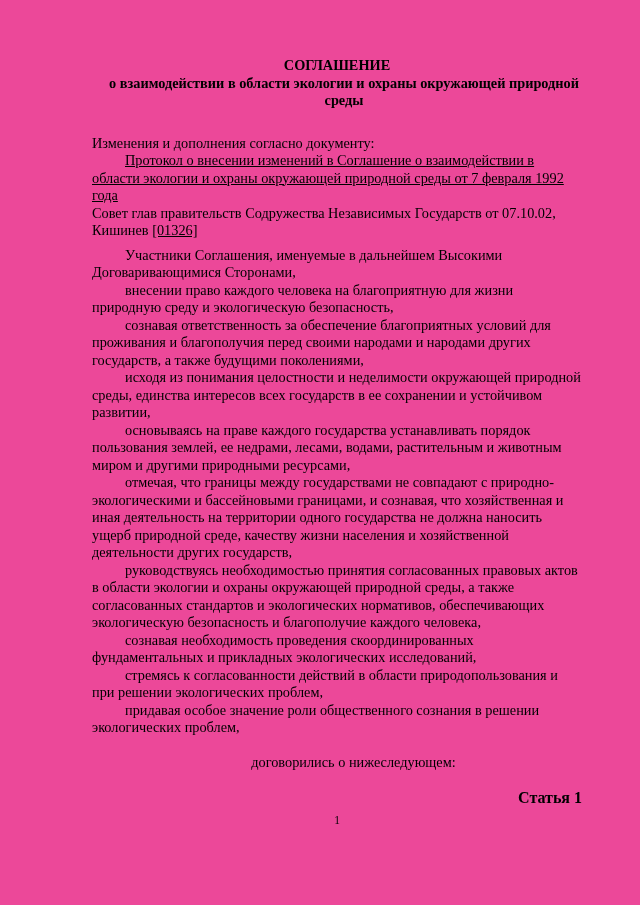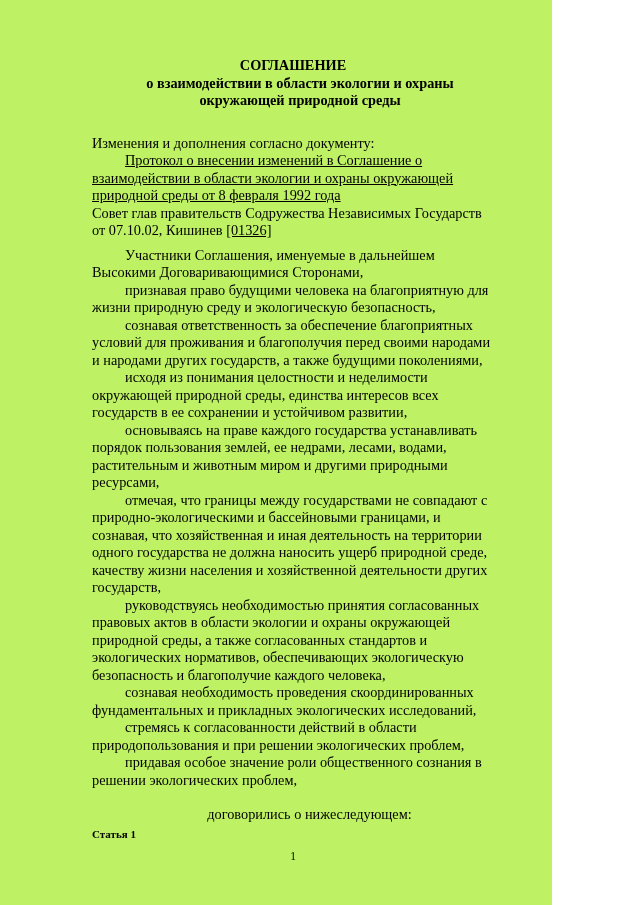--- a/index.html
+++ b/index.html
@@ -2,24 +2,24 @@
 <html lang="ru"><head>
 <meta charset="utf-8">
 <style>
   html, body {
     margin: 0;
     padding: 0;
     background: #ffffff;
   }
   .page {
     position: relative;
-    width: 552px;
+    width: 640px;
     height: 905px;
     box-sizing: border-box;
-    background: #bef264;
+    background: #ec4899;
     color: #000000;
     font-family: "Liberation Serif", "DejaVu Serif", serif;
     font-size: 14.3px;
     line-height: 17.5px;
     padding: 57px 58px 0 92px;
     overflow: hidden;
   }
   .doc-title {
     font-size: 14.3px;
     font-weight: bold;
@@ -45,51 +45,51 @@
   .doc-link {
     color: #000000;
     text-decoration: underline;
     cursor: pointer;
   }
   .resolution {
     margin-top: 17px;
     text-align: center;
   }
   .article-heading {
-    font-size: 11px;
+    font-size: 16px;
     font-weight: bold;
-    text-align: left;
-    margin: 2px 0 0 0;
+    text-align: right;
+    margin: 18px 0 0 0;
   }
   .page-number {
     text-align: center;
     font-size: 11.5px;
     line-height: 14px;
     margin-top: 6px;
   }
 </style>
 </head>
 <body>
 
 <div class="page">
 
   <header>
     <h1 class="doc-title">СОГЛАШЕНИЕ</h1>
     <div class="doc-subtitle">о взаимодействии в области экологии и охраны окружающей природной среды</div>
   </header>
 
   <section class="amendments">
     <p class="no-indent">Изменения и дополнения согласно документу:</p>
-    <p><span class="doc-link">Протокол о внесении изменений в Соглашение о взаимодействии в области экологии и охраны окружающей природной среды от 8 февраля 1992 года</span></p>
+    <p><span class="doc-link">Протокол о внесении изменений в Соглашение о взаимодействии в области экологии и охраны окружающей природной среды от 7 февраля 1992 года</span></p>
     <p class="no-indent"><span>Совет глав правительств Содружества Независимых Государств от 07.10.02, Кишинев </span><span class="doc-link">[01326]</span></p>
   </section>
 
   <section>
     <p>Участники Соглашения, именуемые в дальнейшем Высокими Договаривающимися Сторонами,</p>
-    <p>признавая право будущими человека на благоприятную для жизни природную среду и экологическую безопасность,</p>
+    <p>внесении право каждого человека на благоприятную для жизни природную среду и экологическую безопасность,</p>
     <p>сознавая ответственность за обеспечение благоприятных условий для проживания и благополучия перед своими народами и народами других государств, а также будущими поколениями,</p>
     <p>исходя из понимания целостности и неделимости окружающей природной среды, единства интересов всех государств в ее сохранении и устойчивом развитии,</p>
     <p>основываясь на праве каждого государства устанавливать порядок пользования землей, ее недрами, лесами, водами, растительным и животным миром и другими природными ресурсами,</p>
     <p>отмечая, что границы между государствами не совпадают с природно-экологическими и бассейновыми границами, и сознавая, что хозяйственная и иная деятельность на территории одного государства не должна наносить ущерб природной среде, качеству жизни населения и хозяйственной деятельности других государств,</p>
     <p>руководствуясь необходимостью принятия согласованных правовых актов в области экологии и охраны окружающей природной среды, а также согласованных стандартов и экологических нормативов, обеспечивающих экологическую безопасность и благополучие каждого человека,</p>
     <p>сознавая необходимость проведения скоординированных фундаментальных и прикладных экологических исследований,</p>
     <p>стремясь к согласованности действий в области природопользования и при решении экологических проблем,</p>
     <p>придавая особое значение роли общественного сознания в решении экологических проблем,</p>
   </section>
 

